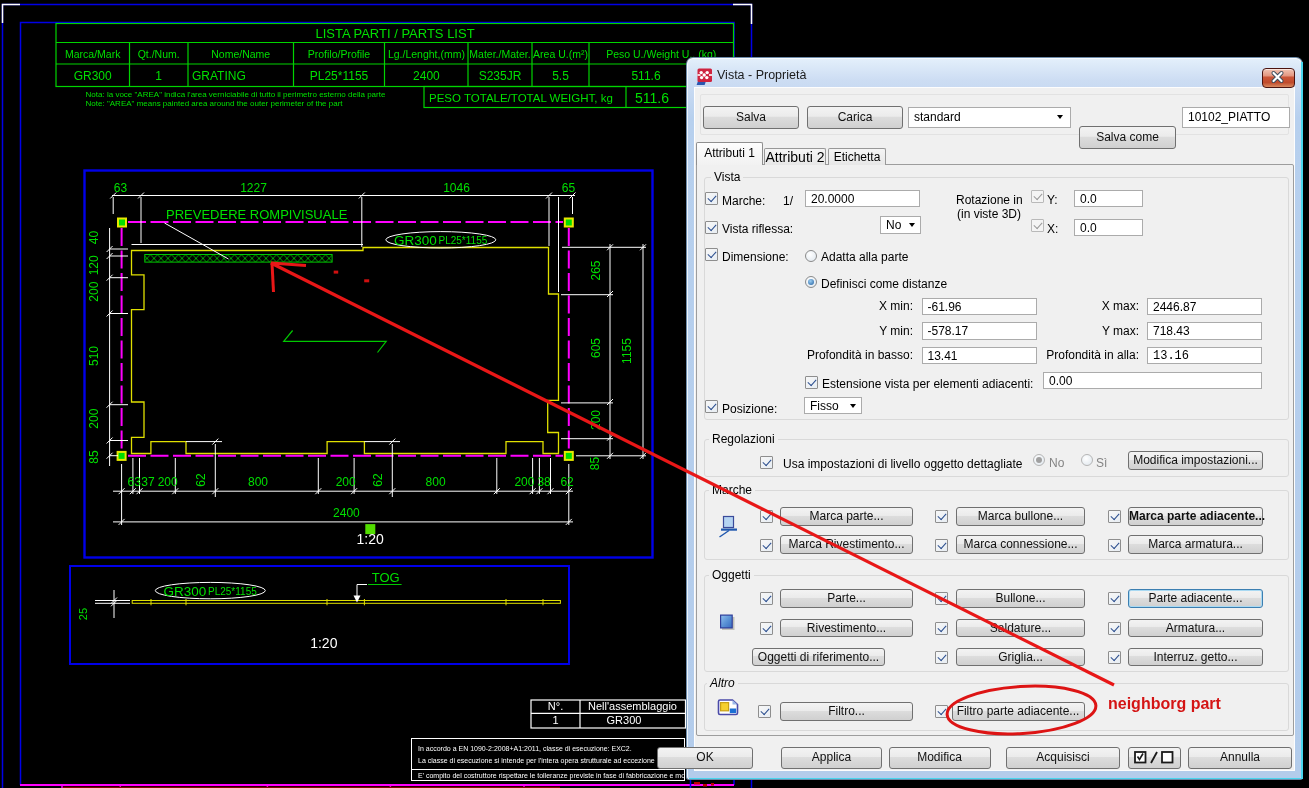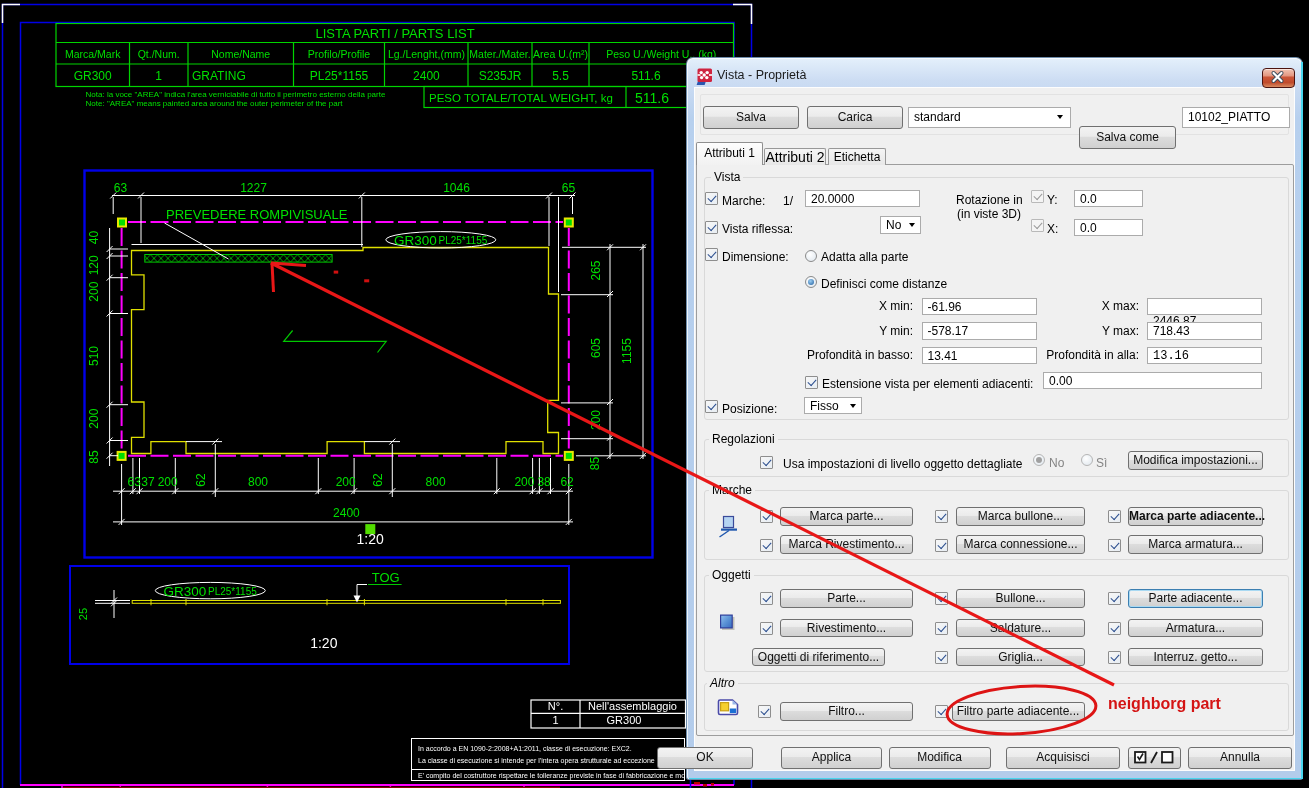--- a/index.html
+++ b/index.html
@@ -372,21 +372,21 @@
 <div class="in" style="left:1074px;top:218.5px;width:69px;height:17px;padding-top:1px;">0.0</div>
 <div class="cb c" style="left:705px;top:248px;"></div>
 <div class="lb" style="left:722px;top:249.5px;">Dimensione:</div>
 <div class="rd" style="left:805px;top:250px;"></div>
 <div class="lb" style="left:821px;top:250px;">Adatta alla parte</div>
 <div class="rd s" style="left:805px;top:275.5px;"></div>
 <div class="lb" style="left:821px;top:276.5px;">Definisci come distanze</div>
 <div class="lb" style="left:790px;top:299px;width:123px;text-align:right;">X min:</div>
 <div class="in" style="left:921.5px;top:297.5px;width:115px;height:17.5px;padding-top:1px;">-61.96</div>
 <div class="lb" style="left:1046px;top:299px;width:93px;text-align:right;">X max:</div>
-<div class="in" style="left:1147px;top:297.5px;width:115px;height:17.5px;padding-top:15px;">2446.87</div>
+<div class="in" style="left:1147px;top:297.5px;width:115px;height:17.5px;padding-top:1px;">2446.87</div>
 <div class="lb" style="left:790px;top:323.5px;width:123px;text-align:right;">Y min:</div>
 <div class="in" style="left:921.5px;top:322px;width:115px;height:17.5px;padding-top:1px;">-578.17</div>
 <div class="lb" style="left:1046px;top:323.5px;width:93px;text-align:right;">Y max:</div>
 <div class="in" style="left:1147px;top:322px;width:115px;height:17.5px;padding-top:1px;">718.43</div>
 <div class="lb" style="left:760px;top:348px;width:153px;text-align:right;">Profondità in basso:</div>
 <div class="in" style="left:921.5px;top:346.5px;width:115px;height:17.5px;padding-top:1px;">13.41</div>
 <div class="lb" style="left:987px;top:348px;width:152px;text-align:right;">Profondità in alla:</div>
 <div class="in" style="left:1147px;top:346.5px;width:115px;height:17.5px;padding-top:1px;font-family:Liberation Mono, monospace;">13.16</div>
 <div class="cb c" style="left:805px;top:375.5px;"></div>
 <div class="lb" style="left:822px;top:376.5px;">Estensione vista per elementi adiacenti:</div>

